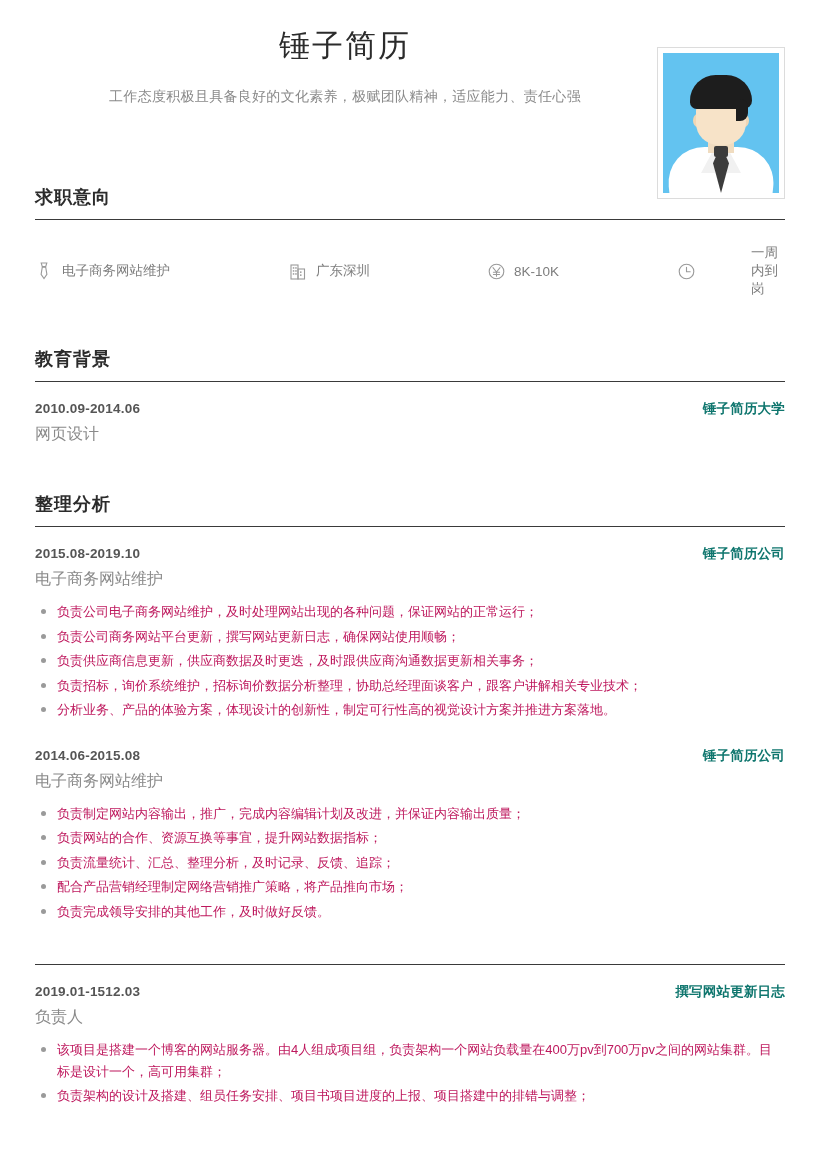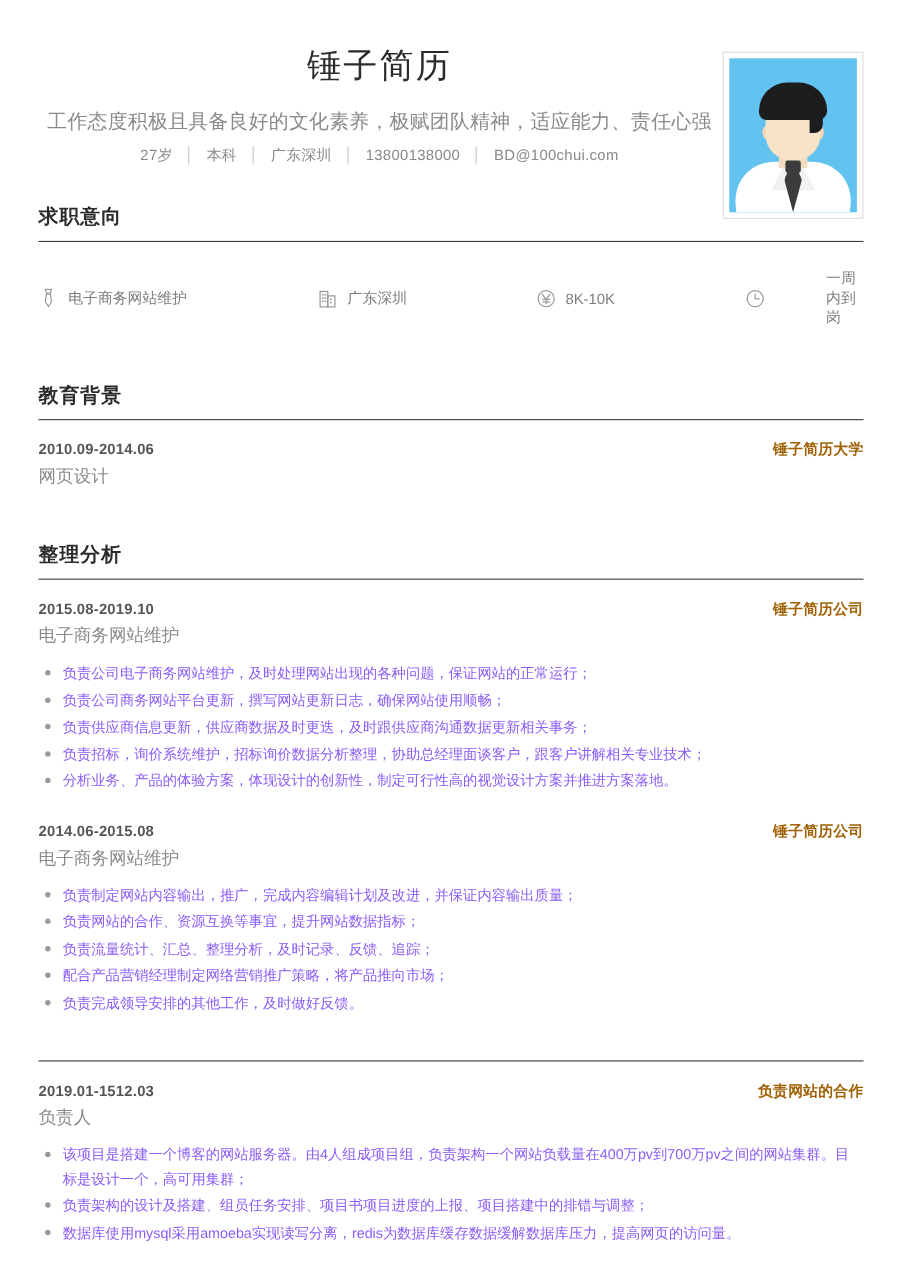--- a/index.html
+++ b/index.html
@@ -18,37 +18,37 @@
   .page {
     position: relative;
     width: 820px;
     height: 1160px;
     padding: 0 35px;
   }
 
   
   .header {
     position: relative;
-    padding-top: 38px;
+    padding-top: 24px;
     height: 180px;
   }
   .header-main {
     width: 620px;
     text-align: center;
   }
   .name {
     font-size: 31px;
     font-weight: 400;
     color: #2b2b2b;
     letter-spacing: 2px;
     line-height: 44px;
     margin: 0;
   }
   .tagline {
-    font-size: 18px;
+    font-size: 14px;
     color: #8a8a8a;
     line-height: 20px;
     margin-top: 18px;
     letter-spacing: .3px;
   }
   .meta {
     font-size: 13.5px;
     color: #8a8a8a;
     line-height: 20px;
     margin-top: 11px;
@@ -204,39 +204,39 @@
   }
   .entry-date {
     font-size: 13.5px;
     font-weight: bold;
     color: #555;
     letter-spacing: .2px;
   }
   .entry-org {
     font-size: 13.5px;
     font-weight: bold;
-    color: #a16207;
+    color: #0f766e;
     letter-spacing: .2px;
   }
   .entry-sub {
     font-size: 16px;
     color: #8a8a8a;
     margin-top: 6px;
     line-height: 19px;
   }
   .bullets {
     list-style: none;
     margin: 13px 0 0 0;
     padding: 0;
   }
   .bullets li {
     position: relative;
     padding-left: 22px;
     font-size: 13px;
-    color: #8b5cf6;
+    color: #be185d;
     line-height: 21.5px;
     margin-bottom: 3px;
   }
   .bullets li::before {
     content: "";
     position: absolute;
     left: 6px;
     top: 8px;
     width: 5px; height: 5px;
     border-radius: 50%;
@@ -250,31 +250,20 @@
 </style>
 </head>
 <body>
 
 <div class="page">
 
   <div class="header">
     <div class="header-main">
       <h1 class="name">锤子简历</h1>
       <div class="tagline">工作态度积极且具备良好的文化素养，极赋团队精神，适应能力、责任心强</div>
-      <div class="meta">
-        <span>27岁</span>
-        <span class="sep">│</span>
-        <span>本科</span>
-        <span class="sep">│</span>
-        <span>广东深圳</span>
-        <span class="sep">│</span>
-        <span>13800138000</span>
-        <span class="sep">│</span>
-        <span>BD@100chui.com</span>
-      </div>
     </div>
 
     <div class="photo-frame">
       <div class="photo">
         <div class="ph-shirt-l"></div>
         <div class="ph-shirt-r"></div>
         <div class="ph-collar-l"></div>
         <div class="ph-collar-r"></div>
         <div class="ph-neck"></div>
         <div class="ph-ear-l"></div>
@@ -392,24 +381,23 @@
       </ul>
     </div>
   </div>
 
   <div class="section sec-proj">
     <div class="sec-rule"></div>
 
     <div class="entry">
       <div class="entry-head">
         <span class="entry-date">2019.01-1512.03</span>
-        <span class="entry-org">负责网站的合作</span>
+        <span class="entry-org">撰写网站更新日志</span>
       </div>
       <div class="entry-sub">负责人</div>
       <ul class="bullets">
         <li>该项目是搭建一个博客的网站服务器。由4人组成项目组，负责架构一个网站负载量在400万pv到700万pv之间的网站集群。目标是设计一个，高可用集群；</li>
         <li>负责架构的设计及搭建、组员任务安排、项目书项目进度的上报、项目搭建中的排错与调整；</li>
-        <li>数据库使用mysql采用amoeba实现读写分离，redis为数据库缓存数据缓解数据库压力，提高网页的访问量。</li>
       </ul>
     </div>
   </div>
 
 </div>
 
 </body></html>

